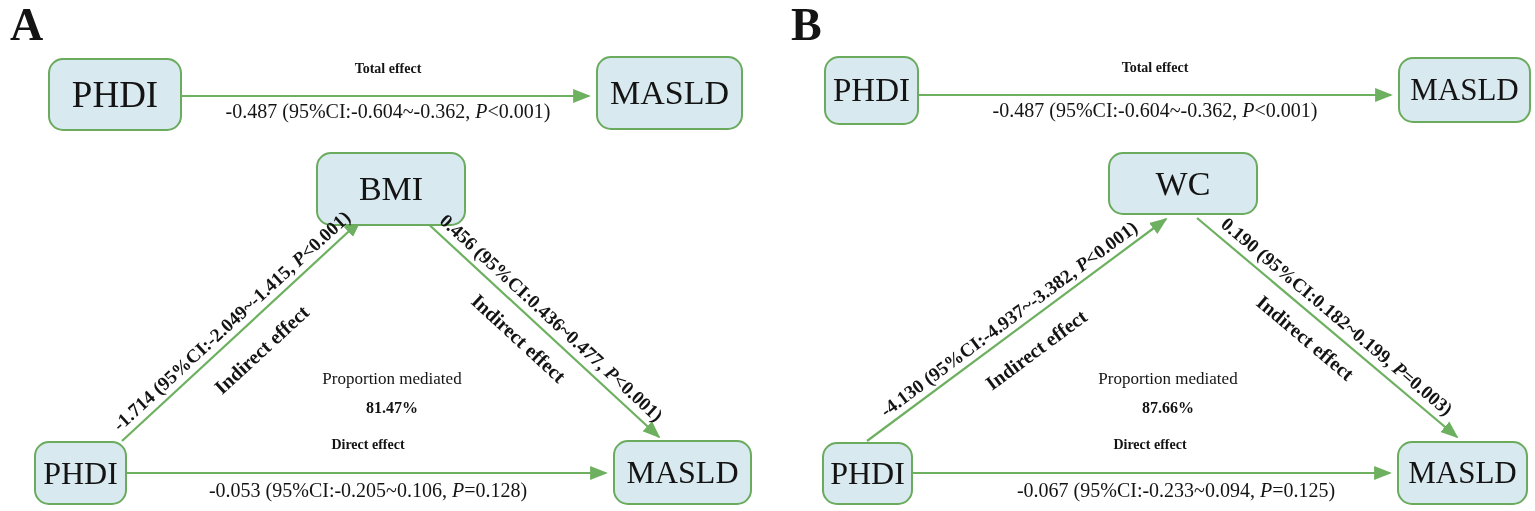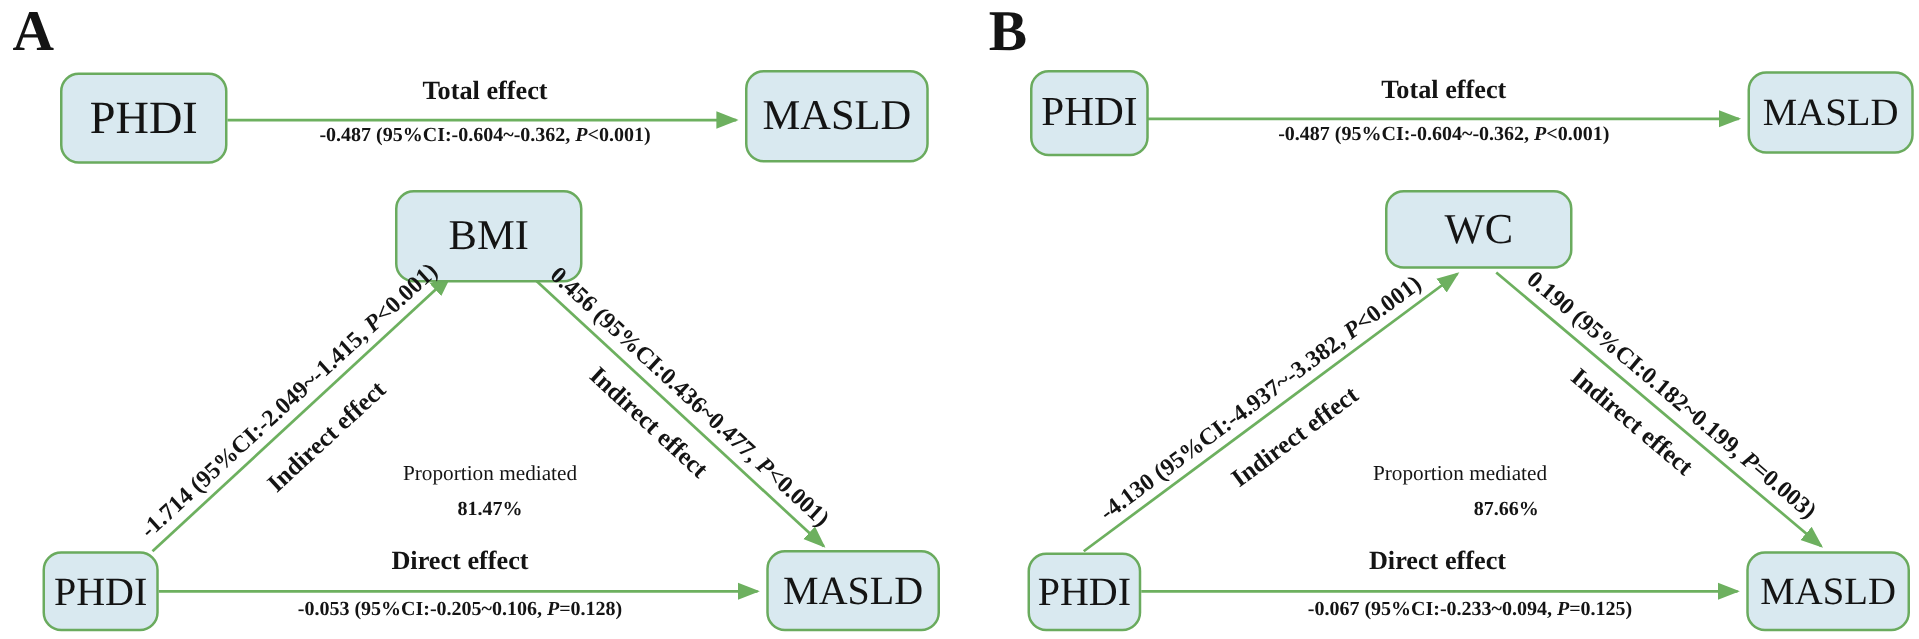--- a/index.html
+++ b/index.html
@@ -20,25 +20,25 @@
   .panel-letter{
     position:absolute;font-weight:bold;font-size:46px;line-height:1;
   }
   .node{
     position:absolute;background:var(--box-fill);
     border:2.5px solid var(--box-border);border-radius:15px;
     display:flex;align-items:center;justify-content:center;
     box-sizing:border-box;white-space:nowrap;
   }
   .edge-title{
-    position:absolute;font-weight:bold;font-size:21px;line-height:1.1;
+    position:absolute;font-weight:bold;font-size:14px;line-height:1.1;
     transform:translateX(-50%);white-space:nowrap;
   }
   .edge-stats{
-    position:absolute;font-weight:bold;font-size:16px;line-height:1.1;
+    position:absolute;font-weight:normal;font-size:20px;line-height:1.1;
     transform:translateX(-50%);white-space:nowrap;
   }
   .prop-title{
     position:absolute;font-weight:normal;font-size:17px;line-height:1.1;
     transform:translateX(-50%);white-space:nowrap;
   }
   .prop-value{
     position:absolute;font-weight:bold;font-size:16px;line-height:1.1;
     transform:translateX(-50%);white-space:nowrap;
   }
@@ -109,21 +109,21 @@
 
     <div class="node" style="left:1108px;top:152px;width:150px;height:63px;font-size:34px;text-align:right;">WC</div>
 
     <div class="diag" style="left:1017px;top:330px;transform:translate(-50%,-50%) rotate(-36.6deg) translateY(-14px);">-4.130 (95%CI:-4.937~-3.382, <i>P</i>&lt;0.001)</div>
     <div class="diag diag-label" style="left:1026px;top:336px;transform:translate(-50%,-50%) rotate(-36.6deg) translateY(17px);">Indirect effect</div>
 
     <div class="diag" style="left:1328px;top:327px;transform:translate(-50%,-50%) rotate(40.1deg) translateY(-14px);">0.190 (95%CI:0.182~0.199, <i>P</i>=0.003)</div>
     <div class="diag diag-label" style="left:1317px;top:324px;transform:translate(-50%,-50%) rotate(40.1deg) translateY(18px);">Indirect effect</div>
 
     <div class="prop-title" style="left:1168px;top:370px;">Proportion mediated</div>
-    <div class="prop-value" style="left:1168px;top:399px;margin-left:37px;">87.66%</div>
+    <div class="prop-value" style="left:1168px;top:399px;">87.66%</div>
 
     <div class="node" style="left:822px;top:442px;width:91px;height:63px;font-size:32px;">PHDI</div>
     <div class="node" style="left:1397px;top:441px;width:131px;height:64px;font-size:31px;">MASLD</div>
 
     <div class="edge-title" style="left:1150px;top:437px;">Direct effect</div>
     <div class="edge-stats" style="left:1176px;top:479px;">-0.067 (95%CI:-0.233~0.094, <i>P</i>=0.125)</div>
   </div>
 
 </div>
 

